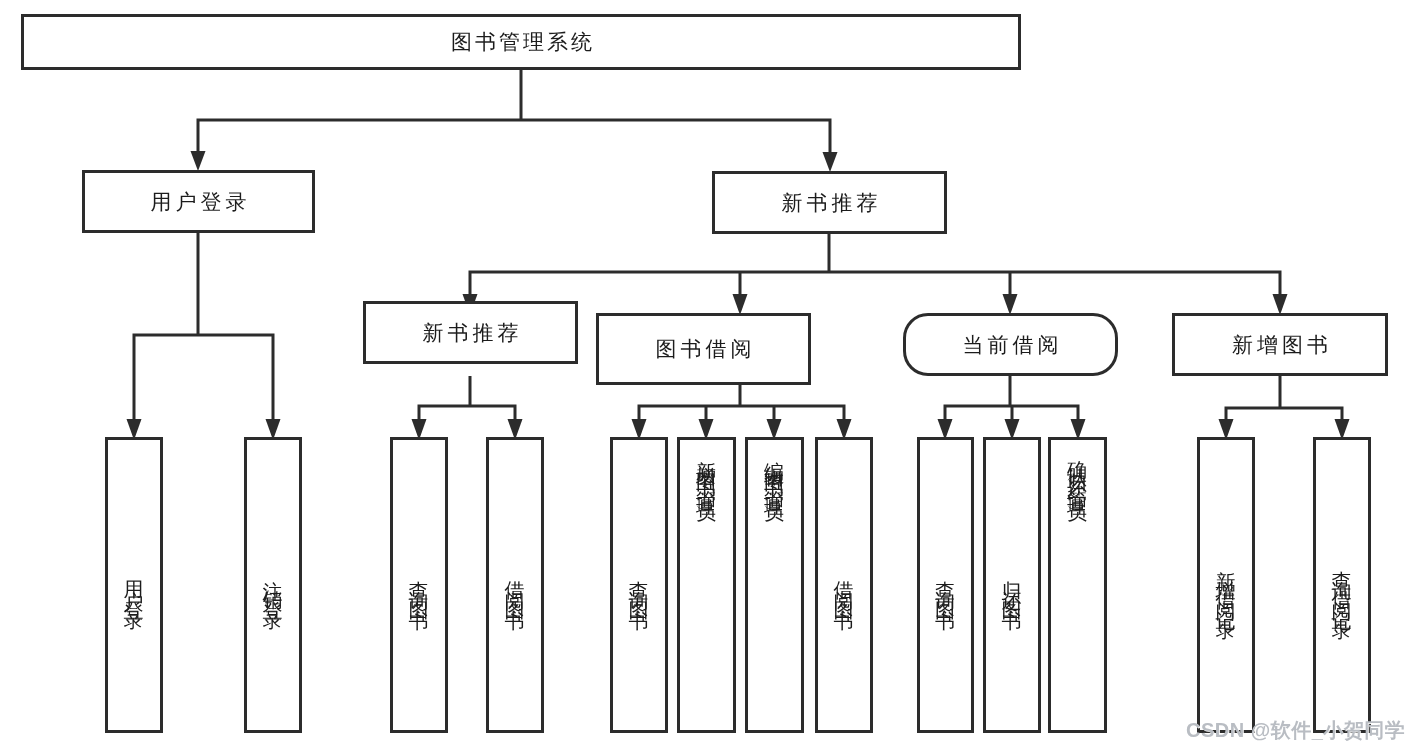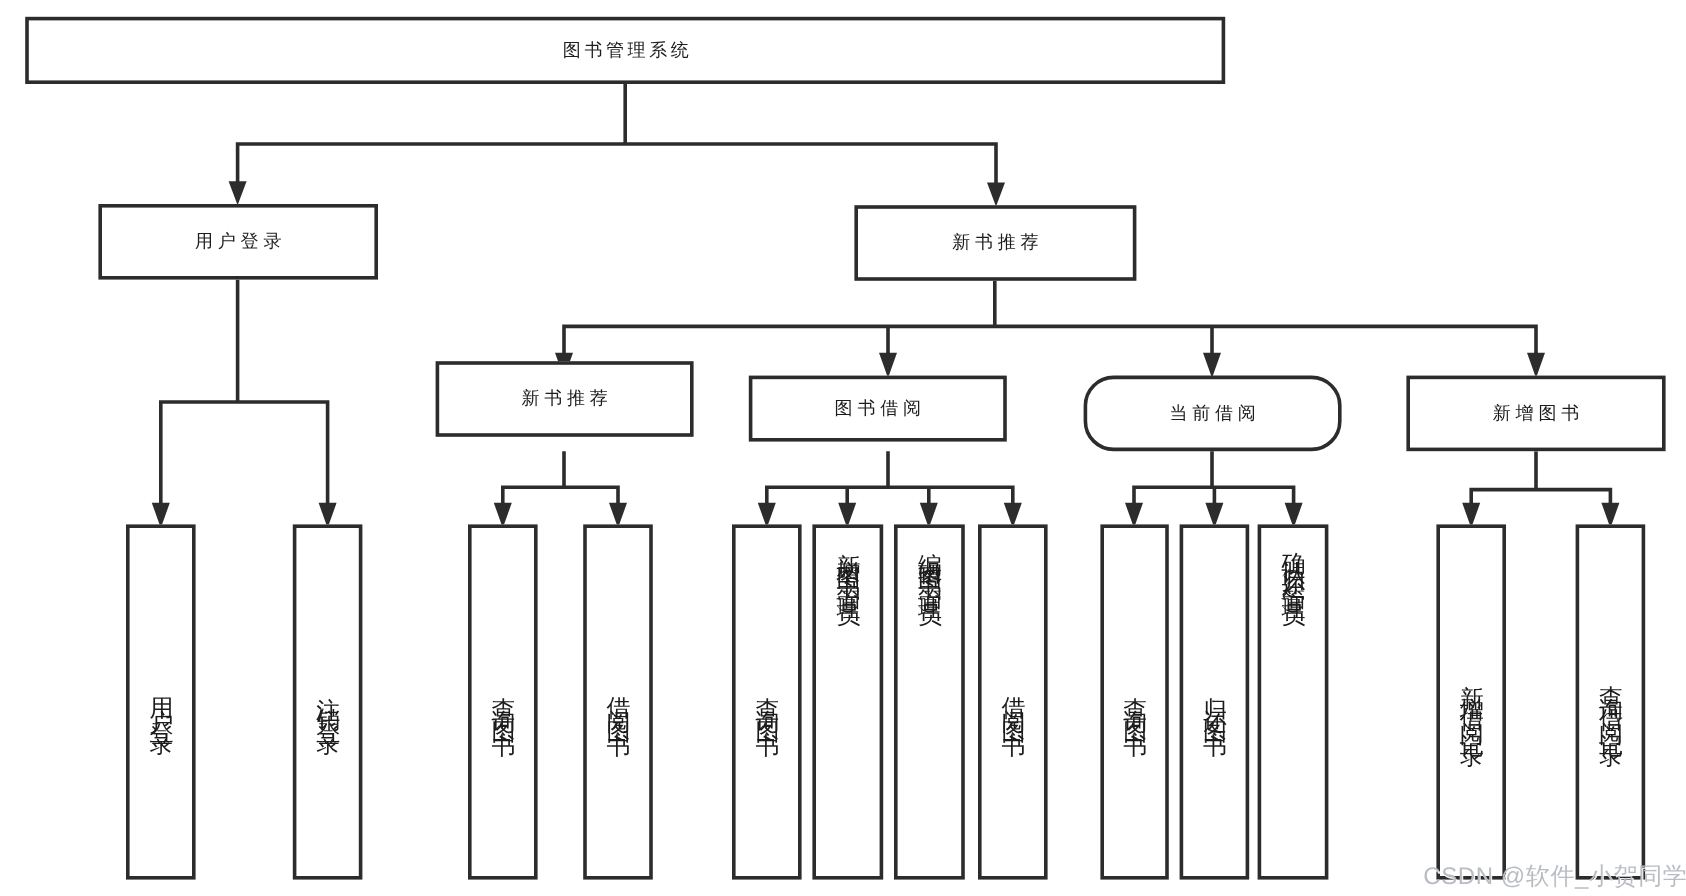--- a/index.html
+++ b/index.html
@@ -24,21 +24,21 @@
   .connectors path{stroke:var(--line);stroke-width:3;fill:none;}
   .connectors polygon{fill:var(--line);stroke:none;}
   .node{
     position:absolute;
     border:3px solid var(--line);
     background:#fff;
     display:flex;align-items:center;justify-content:center;
     color:var(--text);
   }
   .h-node span{
-    font-size:15px;letter-spacing:4px;white-space:nowrap;
+    font-size:21px;letter-spacing:4px;white-space:nowrap;
     text-indent:4px;
   }
   .root-node span{letter-spacing:3px;}
   .leaf{width:58px;height:296px;top:437px;}
   .leaf span{
     writing-mode:vertical-rl;
     text-orientation:mixed;
     font-size:20px;
     letter-spacing:10px;
     line-height:1;
@@ -48,20 +48,21 @@
   .leaf.va-top span{padding-top:5px;letter-spacing:6px;}
   .watermark{
     position:absolute;
     left:1186px;top:717px;
     font-size:20px;
     color:var(--wm);
     text-shadow:1px 1px 0 rgba(255,255,255,0.9);
     white-space:nowrap;
     z-index:5;
     letter-spacing:0.5px;
+    font-weight:bold;
   }
 </style>
 </head>
 <body>
 
 <div class="canvas">
 
   <svg class="connectors" viewBox="0 0 1405 747" xmlns="http://www.w3.org/2000/svg" aria-hidden="true">
 
     <path d="M521 70 V120 M197 120 H830 M198 118.5 V152 M830 118.5 V153"></path>
@@ -105,21 +106,21 @@
   <div class="node h-node" style="left:82px;top:170px;width:233px;height:63px;">
     <span>用户登录</span>
   </div>
   <div class="node h-node" style="left:712px;top:171px;width:235px;height:63px;">
     <span>新书推荐</span>
   </div>
 
   <div class="node h-node" style="left:363px;top:301px;width:215px;height:63px;">
     <span>新书推荐</span>
   </div>
-  <div class="node h-node" style="left:624px;top:313px;width:215px;height:55px;">
+  <div class="node h-node" style="left:596px;top:313px;width:215px;height:72px;">
     <span>图书借阅</span>
   </div>
   <div class="node h-node" style="left:903px;top:313px;width:215px;height:63px;border-radius:25px;">
     <span>当前借阅</span>
   </div>
   <div class="node h-node" style="left:1172px;top:313px;width:216px;height:63px;">
     <span>新增图书</span>
   </div>
 
   <div class="node leaf" style="left:105px;">

